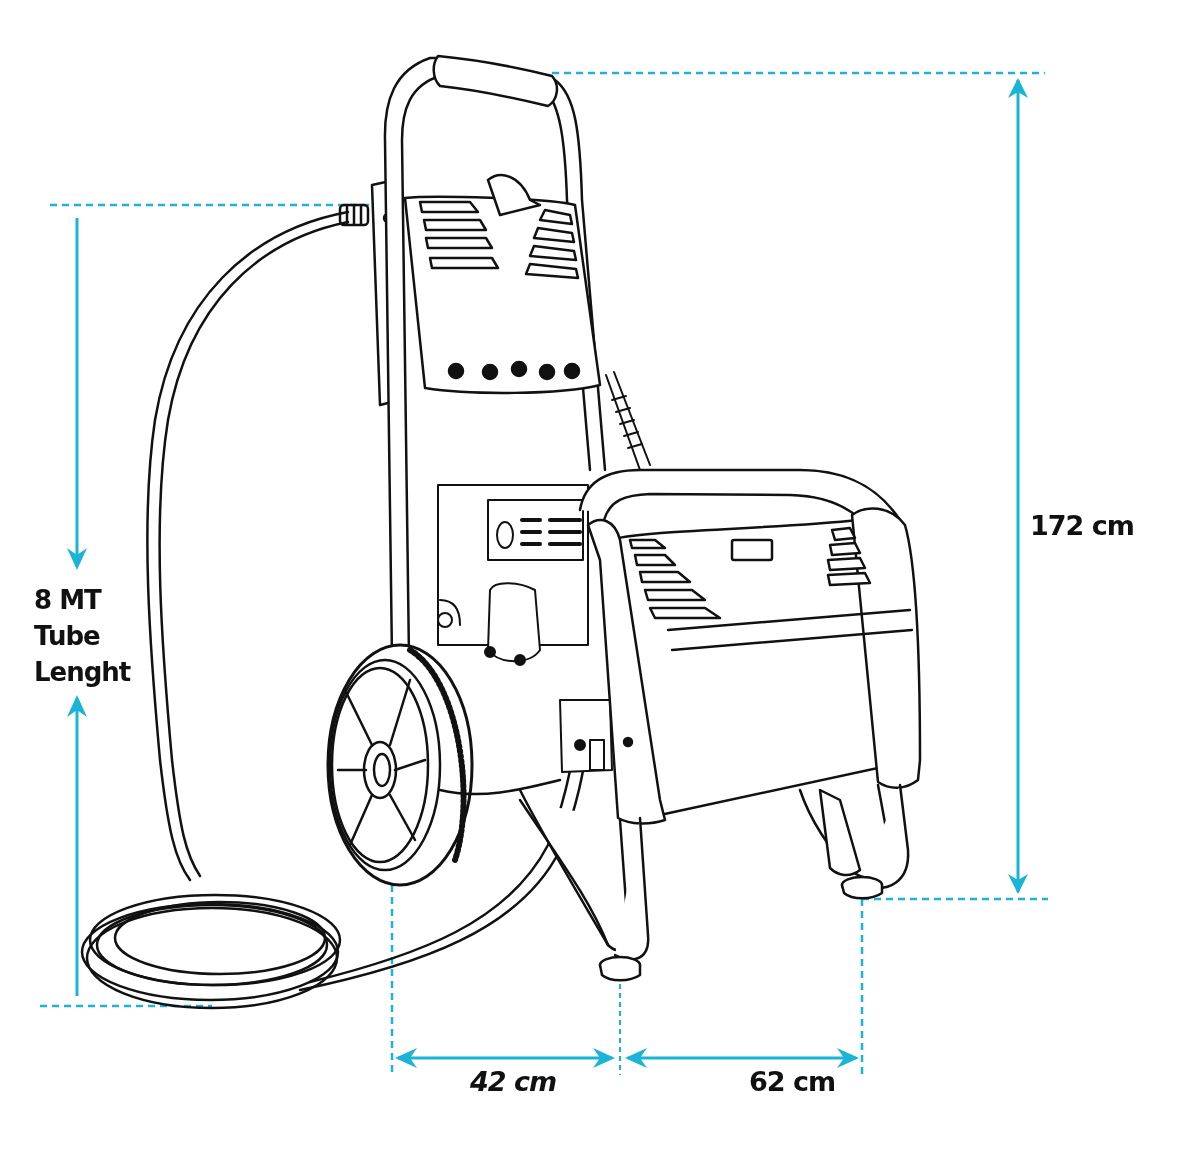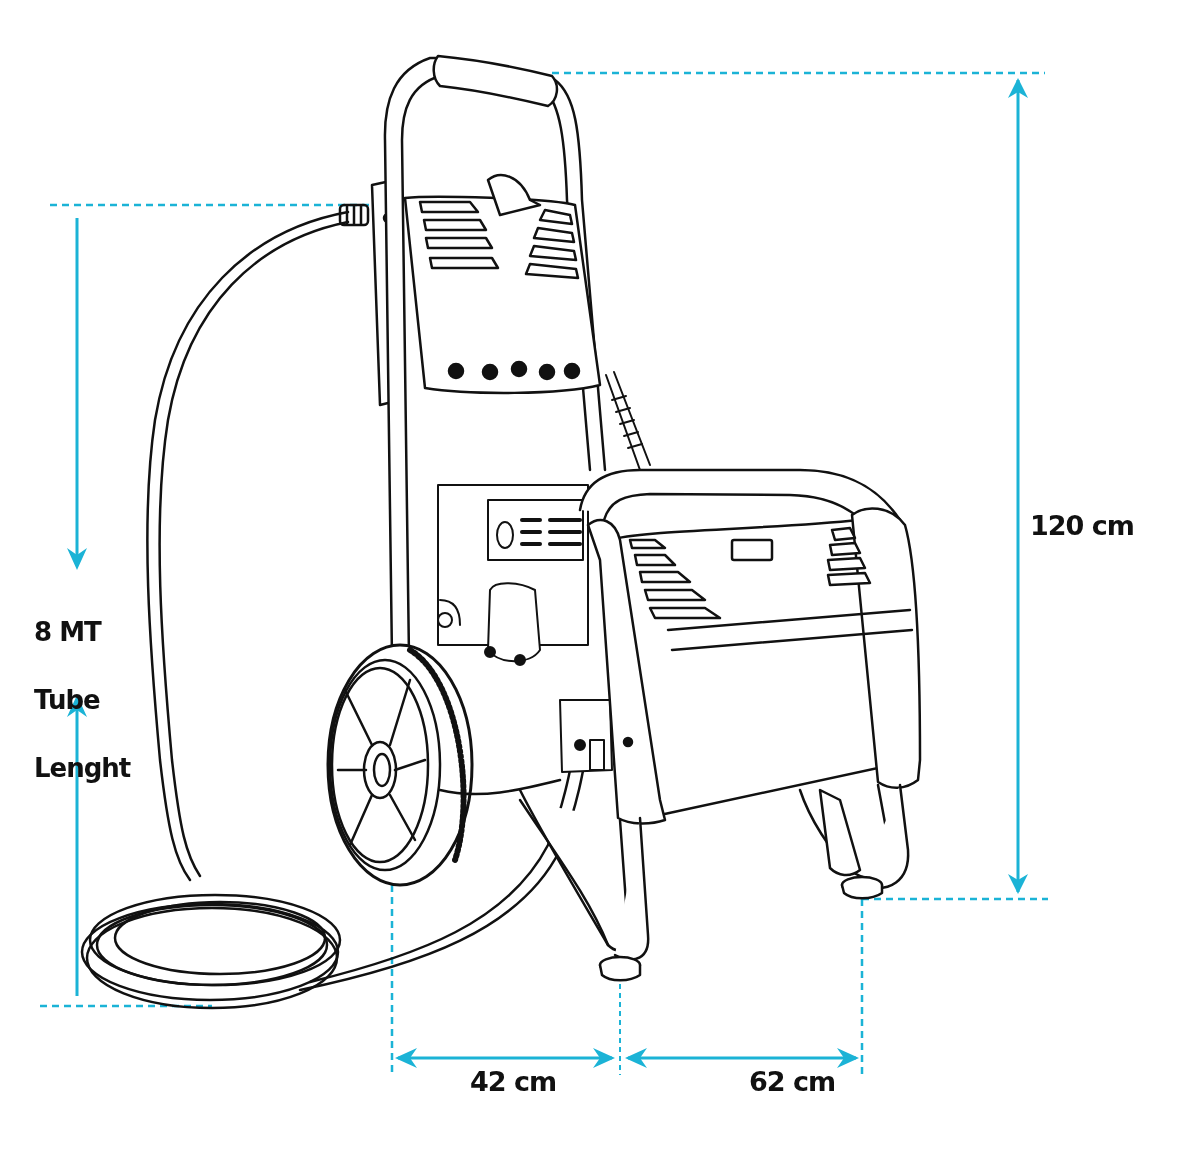--- a/index.html
+++ b/index.html
@@ -1,22 +1,22 @@
 <!DOCTYPE html>
 <html><head>
 <meta charset="utf-8">
 <style>
   html, body { margin: 0; padding: 0; background: #ffffff; }
   body { width: 1200px; height: 1173px; position: relative; overflow: hidden; font-family: "DejaVu Sans", sans-serif; }
   #stage { position: absolute; left: 0; top: 0; width: 1200px; height: 1173px; }
   .label { position: absolute; color: #111; font-family: "DejaVu Sans", sans-serif; font-weight: 600; letter-spacing: -1px; line-height: 1; white-space: nowrap; }
   .lbl-tube { left: 34px; top: 582px; font-size: 26px; line-height: 36px; }
-  .lbl-tube span { display: block; margin-top: 32px; }
+  .lbl-tube span { display: block; }
   .lbl-height { left: 1030px; top: 512px; font-size: 27px; }
-  .lbl-w1 { left: 470px; top: 1068px; font-size: 27px; }
+  .lbl-w1 { left: 470px; top: 1068px; font-size: 27px; font-style: italic; }
   .lbl-w2 { left: 705px; top: 1068px; font-size: 27px; margin-left: 44px; }
 </style>
 </head>
 <body>
 
 <div id="stage">
 <svg width="1200" height="1173" viewBox="0 0 1200 1173" xmlns="http://www.w3.org/2000/svg">
   <defs>
     <marker id="arrowhead" markerWidth="10" markerHeight="10" refX="8" refY="5" orient="auto" markerUnits="userSpaceOnUse">
       <path d="M0,0 L10,5 L0,10 L3,5 Z" fill="#1bb3d6"></path>
@@ -207,16 +207,16 @@
     <path d="M520,790 C540,830 570,880 608,945"></path>
   </g>
 </svg>
 
 
 <div class="label lbl-tube">
   <span>8 MT</span>
   <span>Tube</span>
   <span>Lenght</span>
 </div>
-<div class="label lbl-height">120 cm</div>
+<div class="label lbl-height">172 cm</div>
 <div class="label lbl-w1">42 cm</div>
 <div class="label lbl-w2">62 cm</div>
 </div>
 
 </body></html>

